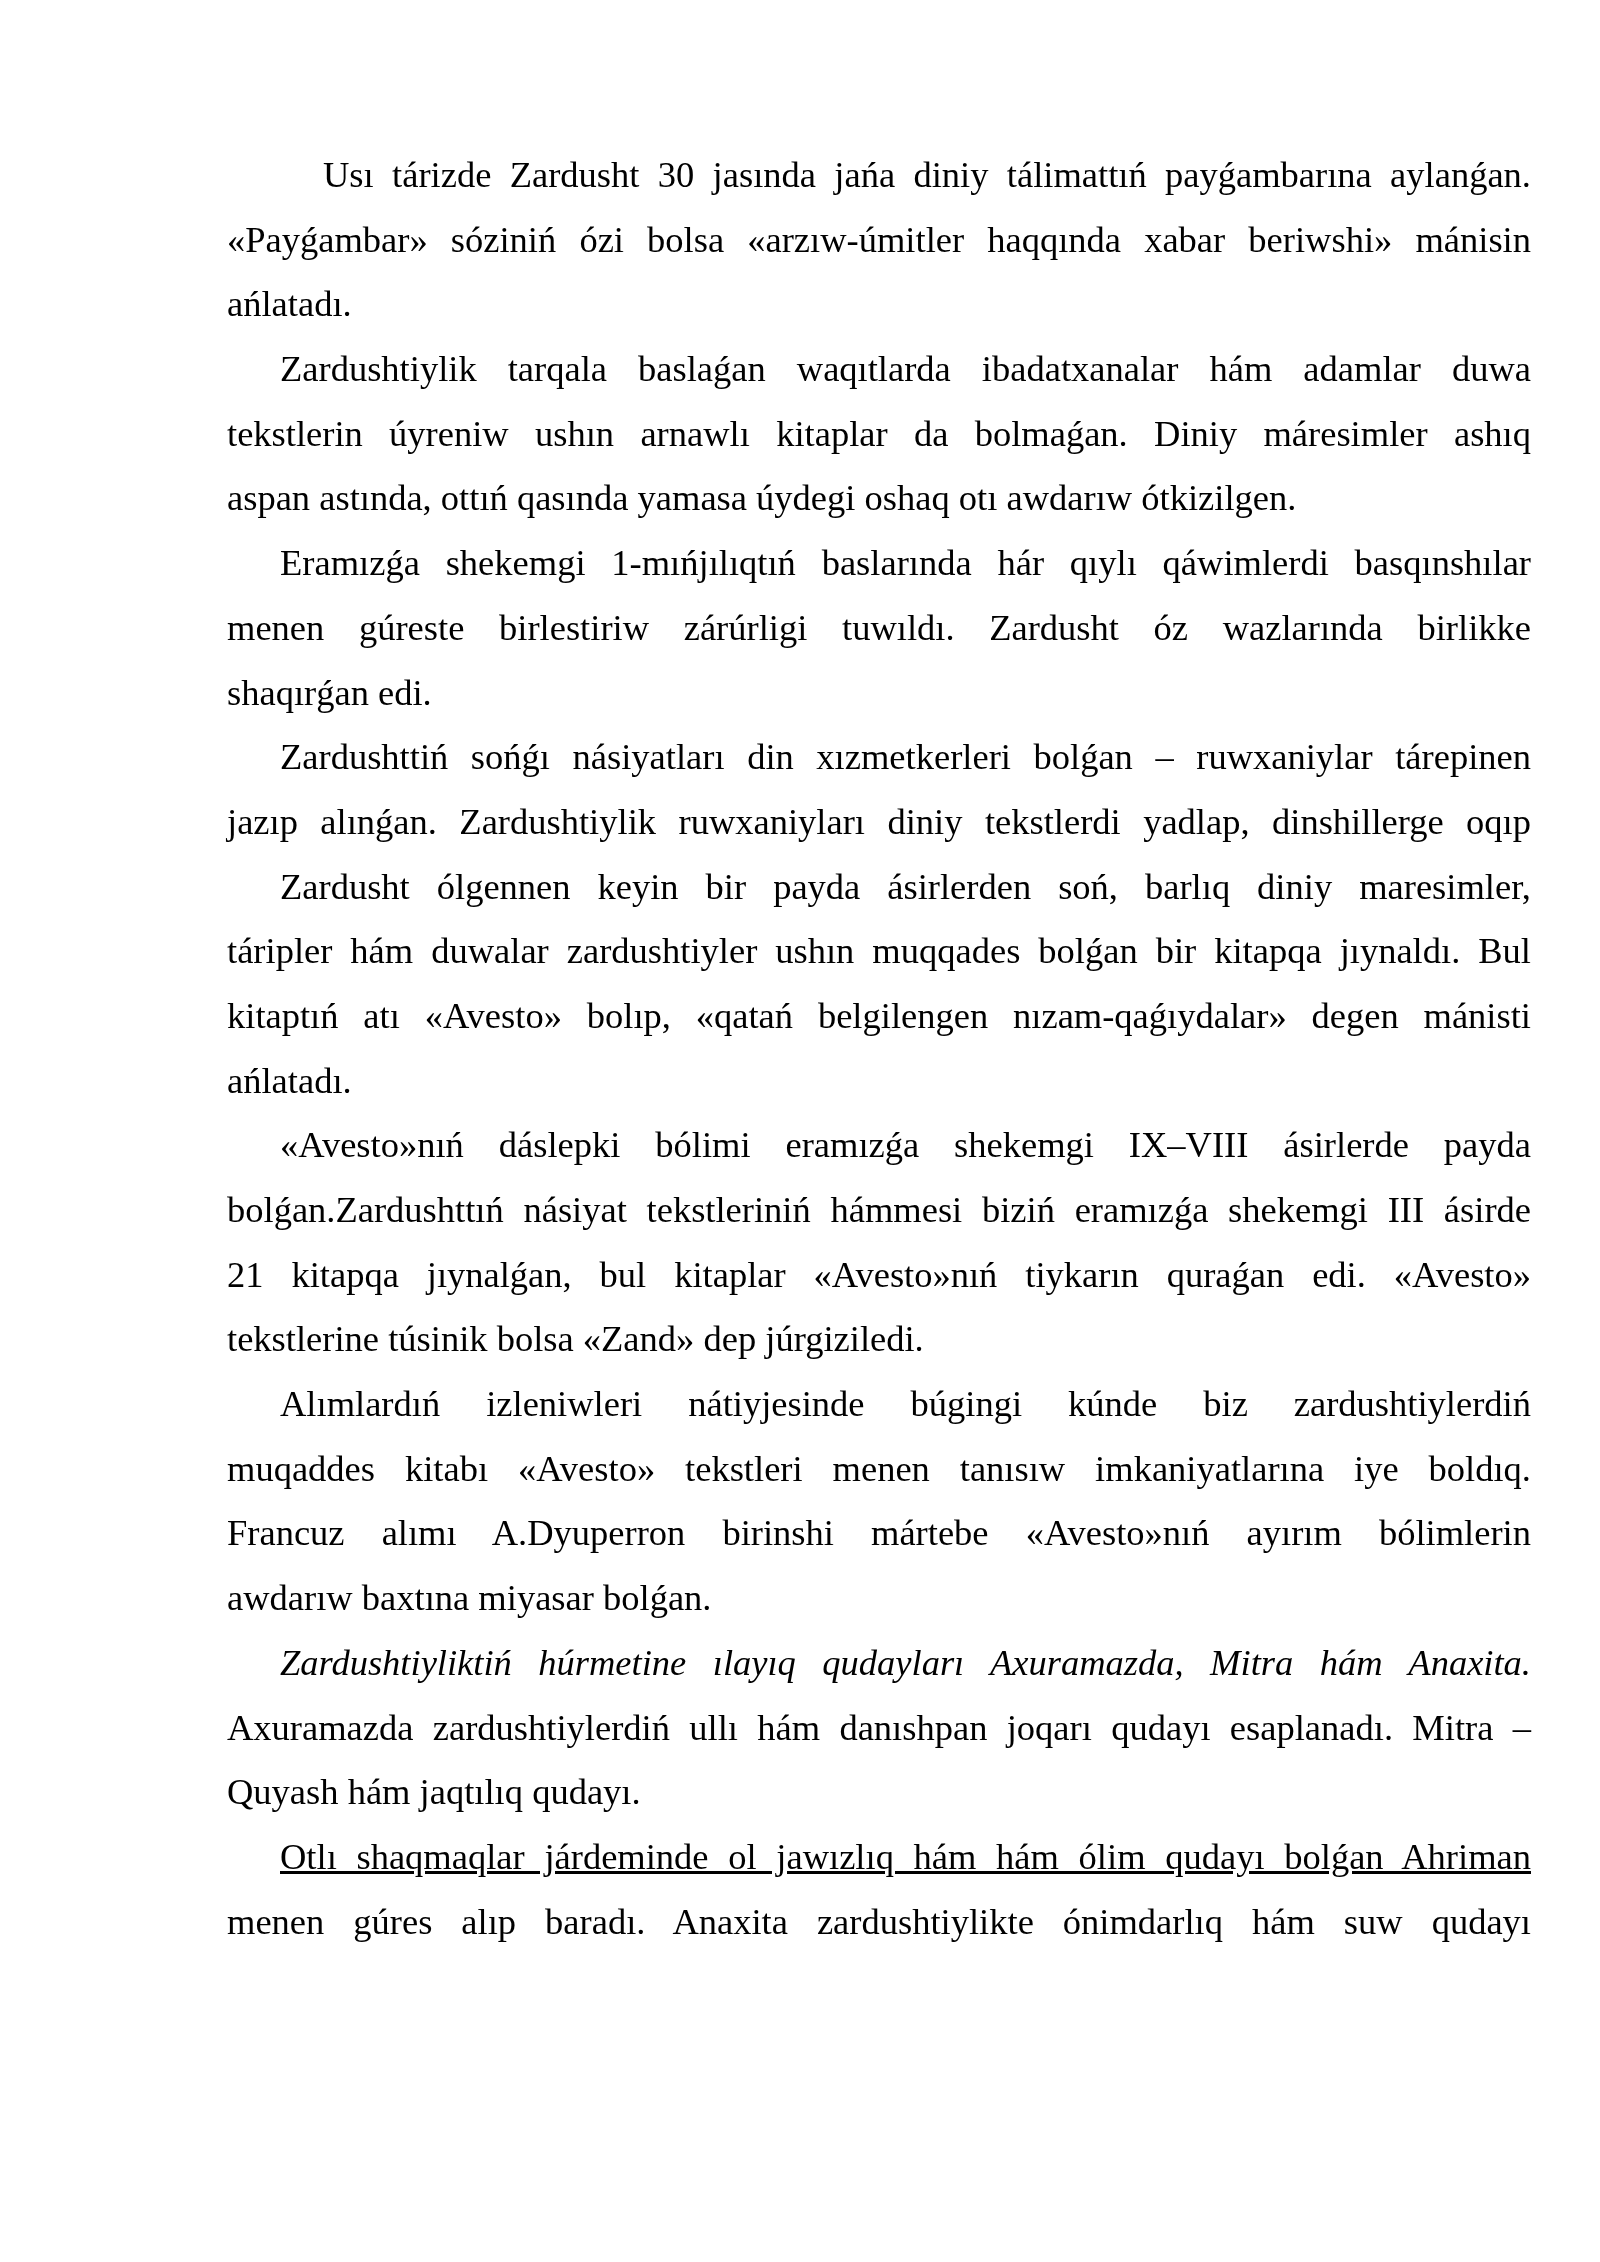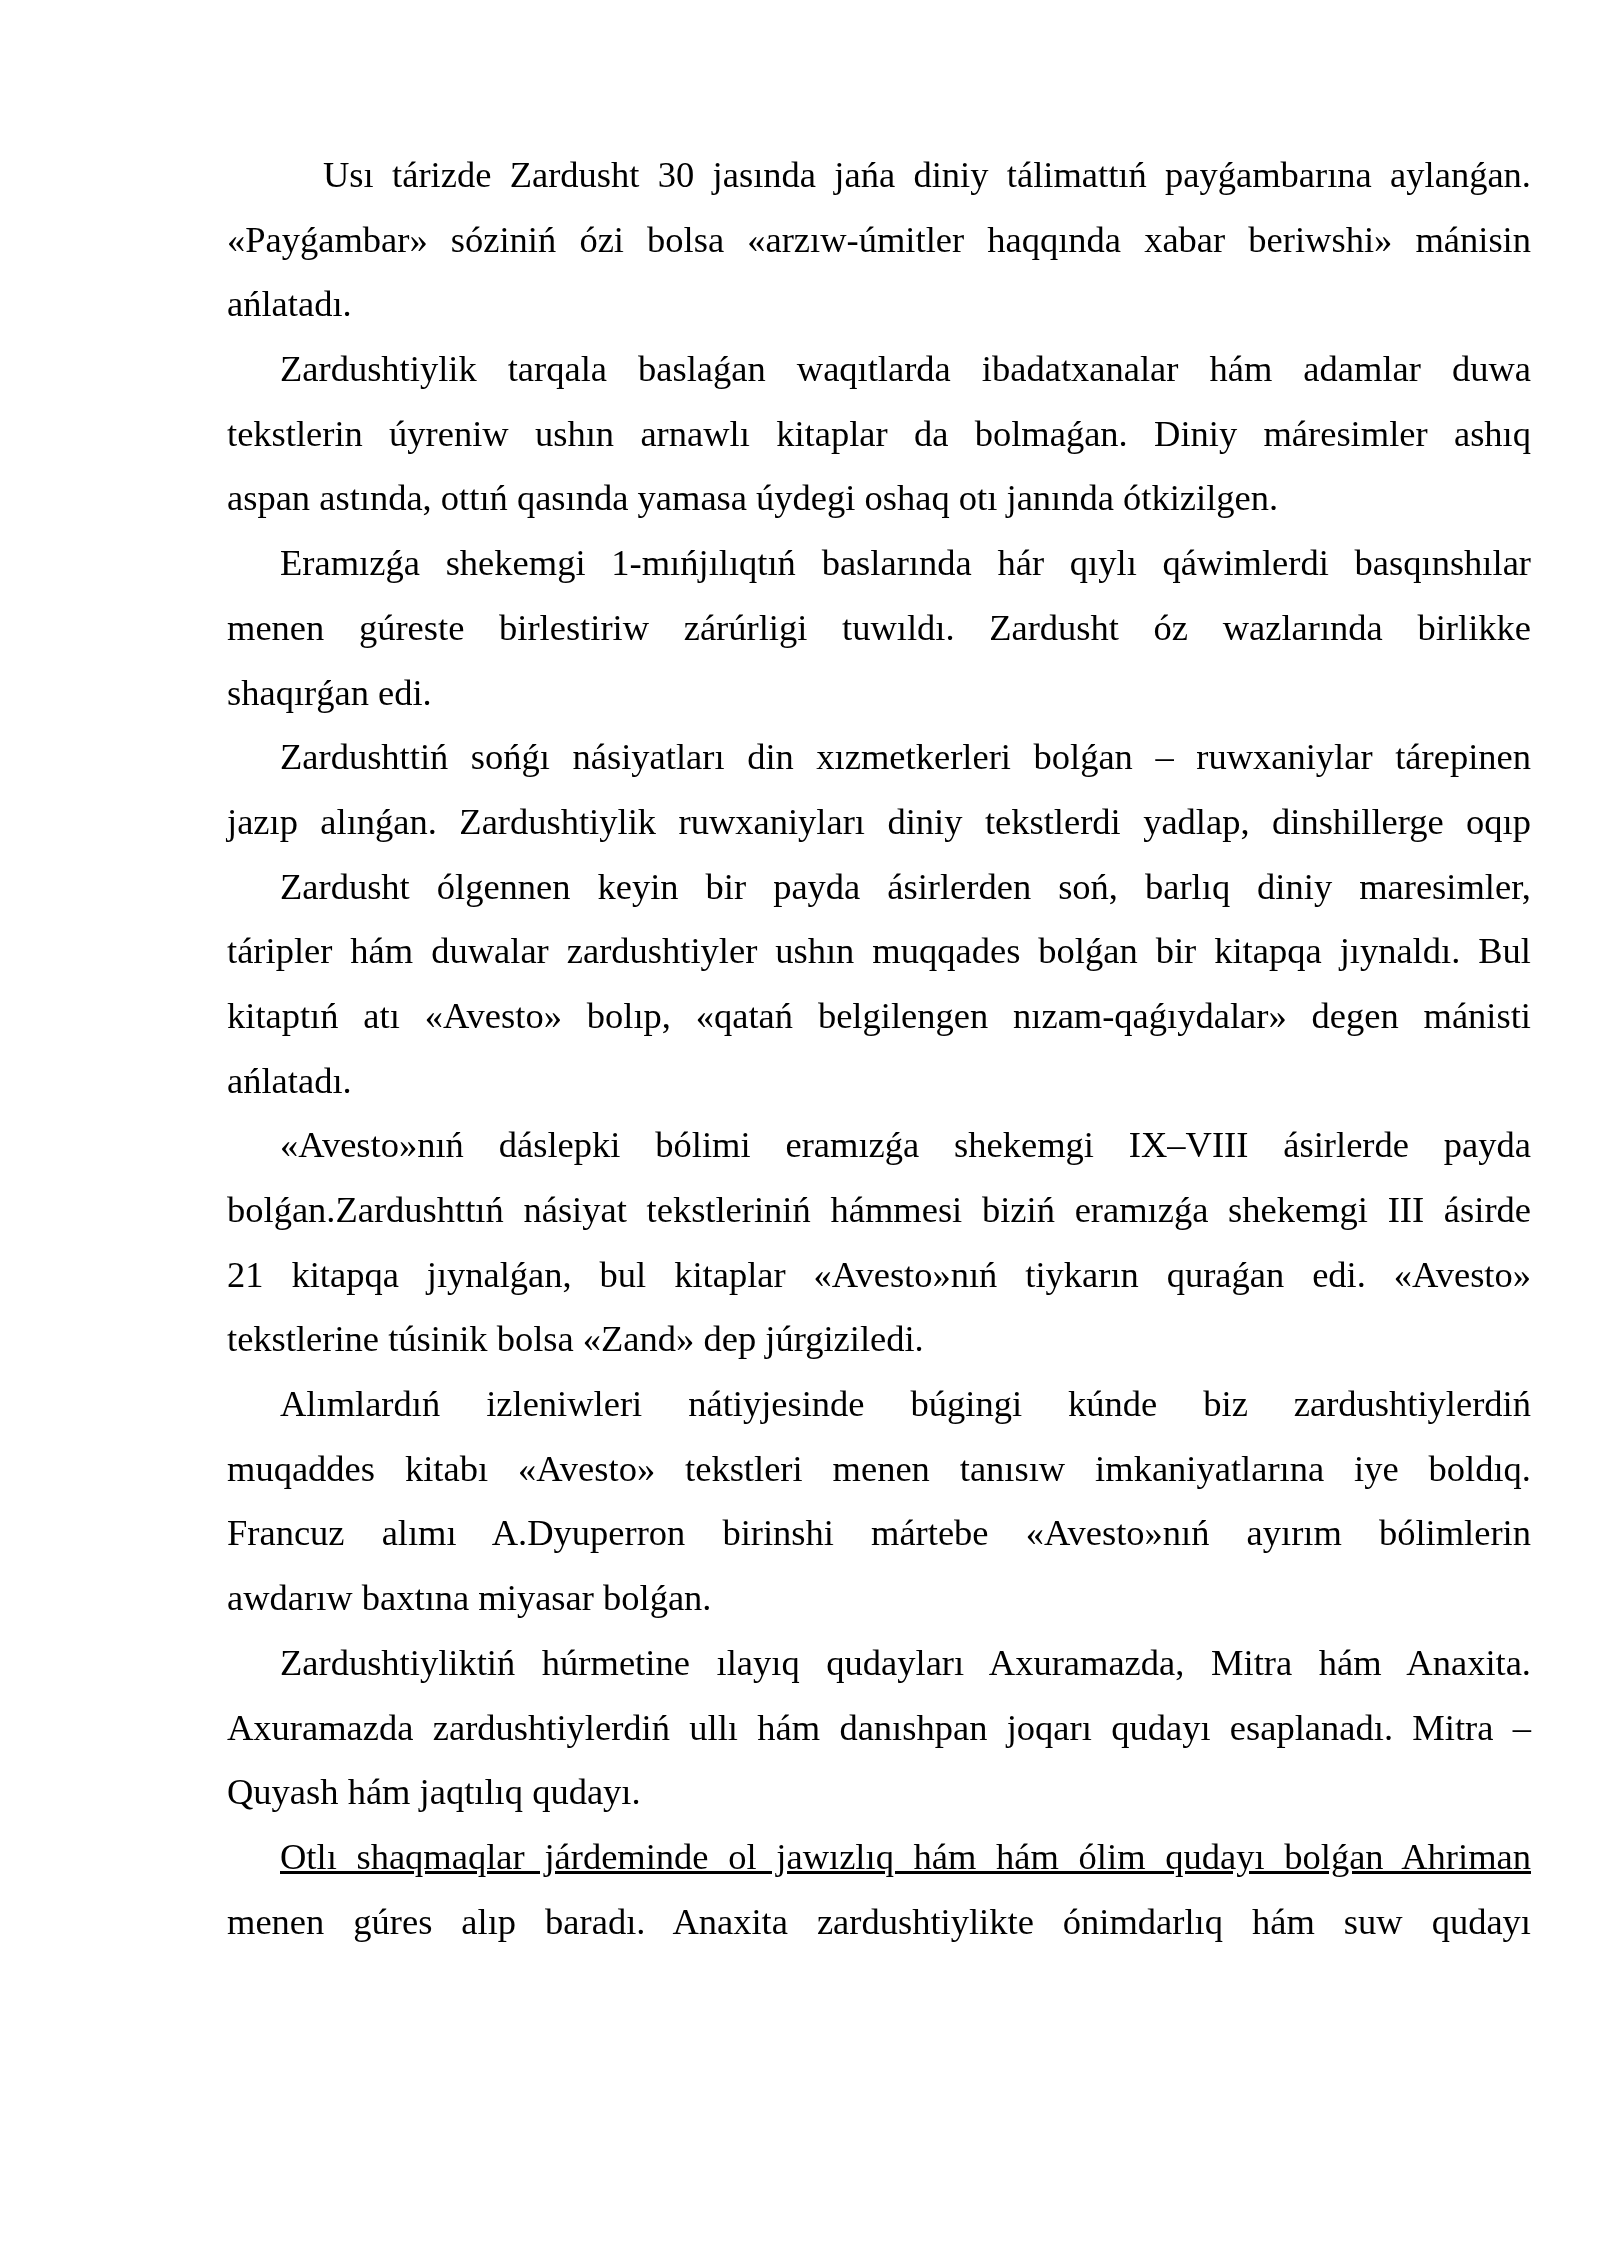--- a/index.html
+++ b/index.html
@@ -51,21 +51,21 @@
 <div class="page">
   <div class="text-block">
       <div class="paragraph">
         <div class="line" style="text-indent: 96px;">Usı tárizde Zardusht 30 jasında jańa diniy tálimattıń payǵambarına aylanǵan.</div>
         <div class="line">«Payǵambar» sóziniń ózi bolsa «arzıw-úmitler haqqında xabar beriwshi» mánisin</div>
         <div class="line last">ańlatadı.</div>
       </div>
       <div class="paragraph">
         <div class="line" style="text-indent: 53px;">Zardushtiylik tarqala baslaǵan waqıtlarda ibadatxanalar hám adamlar duwa</div>
         <div class="line">tekstlerin úyreniw ushın arnawlı kitaplar da bolmaǵan. Diniy máresimler ashıq</div>
-        <div class="line last">aspan astında, ottıń qasında yamasa úydegi oshaq otı janında ótkizilgen.</div>
+        <div class="line last">aspan astında, ottıń qasında yamasa úydegi oshaq otı awdarıw ótkizilgen.</div>
       </div>
       <div class="paragraph">
         <div class="line" style="text-indent: 53px;">Eramızǵa shekemgi 1-mıńjılıqtıń baslarında hár qıylı qáwimlerdi basqınshılar</div>
         <div class="line">menen gúreste birlestiriw zárúrligi tuwıldı. Zardusht óz wazlarında birlikke</div>
         <div class="line last">shaqırǵan edi.</div>
       </div>
       <div class="paragraph">
         <div class="line" style="text-indent: 53px;">Zardushttiń sońǵı násiyatları din xızmetkerleri bolǵan – ruwxaniylar tárepinen</div>
         <div class="line">jazıp alınǵan. Zardushtiylik ruwxaniyları diniy tekstlerdi yadlap, dinshillerge oqıp</div>
       </div>
@@ -81,21 +81,21 @@
         <div class="line">21 kitapqa jıynalǵan, bul kitaplar «Avesto»nıń tiykarın quraǵan edi. «Avesto»</div>
         <div class="line last">tekstlerine túsinik bolsa «Zand» dep júrgiziledi.</div>
       </div>
       <div class="paragraph">
         <div class="line" style="text-indent: 53px;">Alımlardıń izleniwleri nátiyjesinde búgingi kúnde biz zardushtiylerdiń</div>
         <div class="line">muqaddes kitabı «Avesto» tekstleri menen tanısıw imkaniyatlarına iye boldıq.</div>
         <div class="line">Francuz alımı A.Dyuperron birinshi mártebe «Avesto»nıń ayırım bólimlerin</div>
         <div class="line last">awdarıw baxtına miyasar bolǵan.</div>
       </div>
       <div class="paragraph">
-        <div class="line" style="text-indent: 53px;">Zardushtiyliktiń húrmetine ılayıq qudayları Axuramazda, Mitra hám Anaxita.</div>
+        <div class="line" style="text-indent: 53px; font-style: italic;">Zardushtiyliktiń húrmetine ılayıq qudayları Axuramazda, Mitra hám Anaxita.</div>
         <div class="line">Axuramazda zardushtiylerdiń ullı hám danıshpan joqarı qudayı esaplanadı. Mitra –</div>
         <div class="line last">Quyash hám jaqtılıq qudayı.</div>
       </div>
       <div class="paragraph">
         <div class="line" style="text-indent: 53px; text-decoration: underline;">Otlı shaqmaqlar járdeminde ol jawızlıq hám hám ólim qudayı bolǵan Ahriman</div>
         <div class="line">menen gúres alıp baradı. Anaxita zardushtiylikte ónimdarlıq hám suw qudayı</div>
       </div>
     </div>
 </div>
 

